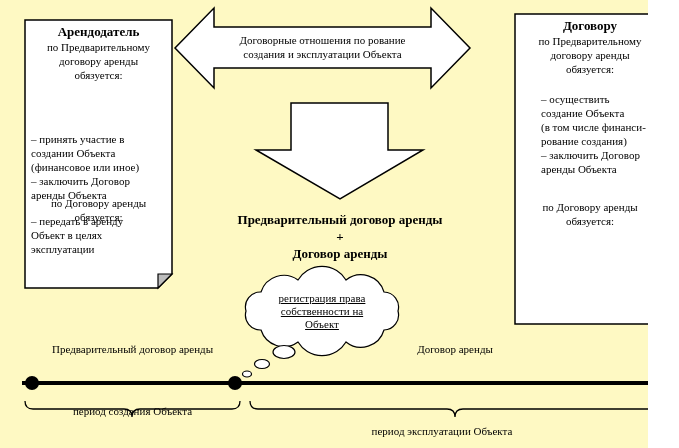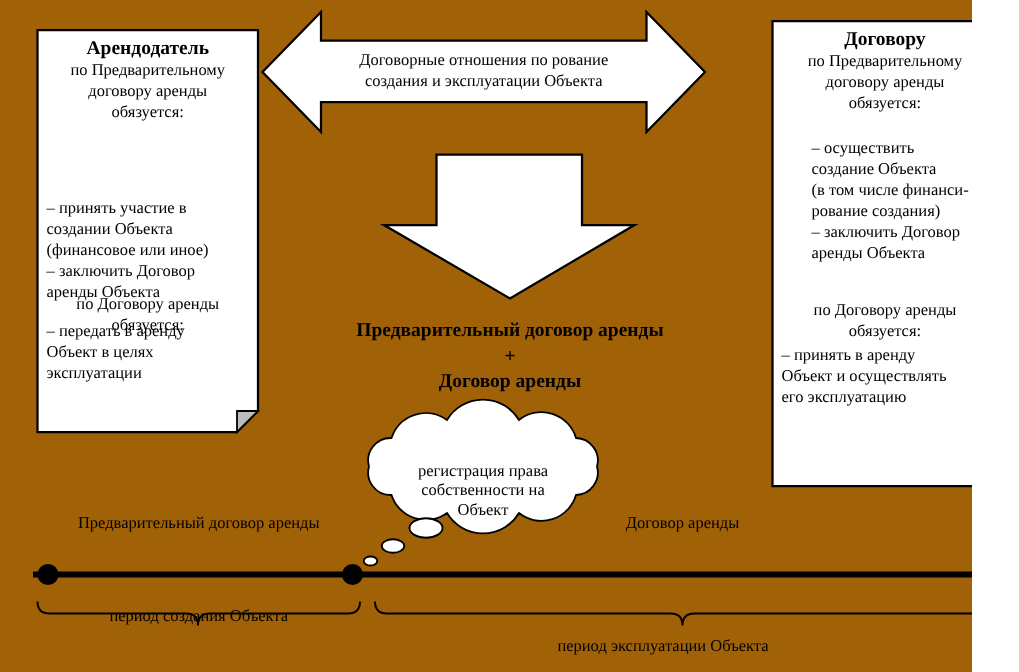--- a/index.html
+++ b/index.html
@@ -1,19 +1,19 @@
 <!DOCTYPE html>
 <html><head>
 <meta charset="utf-8">
 <style>
   html,body{margin:0;padding:0;background:#ffffff;}
   .canvas{
     position:relative;
     width:648px;height:448px;
-    background:#a16207;
+    background:#fef9c3;
     font-family:"Liberation Serif", serif;
     color:#000;
     overflow:hidden;
   }
   .layer{position:absolute;left:0;top:0;}
   .t{position:absolute;white-space:pre-line;}
   .c{text-align:center;}
   .b{font-weight:bold;}
   .fs12{font-size:11px;line-height:14px;}
   .fs13{font-size:13px;line-height:15px;}
@@ -85,32 +85,29 @@
 договору аренды
 обязуется:</div>
   <div class="t fs12" style="left:521px;top:92px;width:142px;margin-left:20px;">– осуществить
 создание Объекта
 (в том числе финанси-
 рование создания)
 – заключить Договор
 аренды Объекта</div>
   <div class="t c fs12" style="left:515px;top:200px;width:150px;">по Договору аренды
 обязуется:</div>
-  <div class="t fs12" style="left:521px;top:230px;width:142px;">– принять в аренду
-Объект и осуществлять
-его эксплуатацию</div>
 
   <div class="t c fs12" style="left:205px;top:33px;width:235px;">Договорные отношения по рование
 создания и эксплуатации Объекта</div>
 
   <div class="t contracts" style="left:230px;top:211px;width:220px;">Предварительный договор аренды</div>
   <div class="t contracts" style="left:230px;top:228px;width:220px;">+</div>
   <div class="t contracts" style="left:230px;top:245px;width:220px;">Договор аренды</div>
 
-  <div class="t c fs11" style="left:262px;top:308px;width:120px;">регистрация права
+  <div class="t c fs11" style="left:262px;top:292px;width:120px;text-decoration:underline;">регистрация права
 собственности на
 Объект</div>
 
   <div class="t c fs12" style="left:30px;top:342px;width:205px;">Предварительный договор аренды</div>
   <div class="t c fs12" style="left:385px;top:342px;width:140px;">Договор аренды</div>
 
   <div class="t c fs12" style="left:40px;top:404px;width:185px;">период создания Объекта</div>
   <div class="t c fs12" style="left:322px;top:424px;width:240px;">период эксплуатации Объекта</div>
 
 </div>

